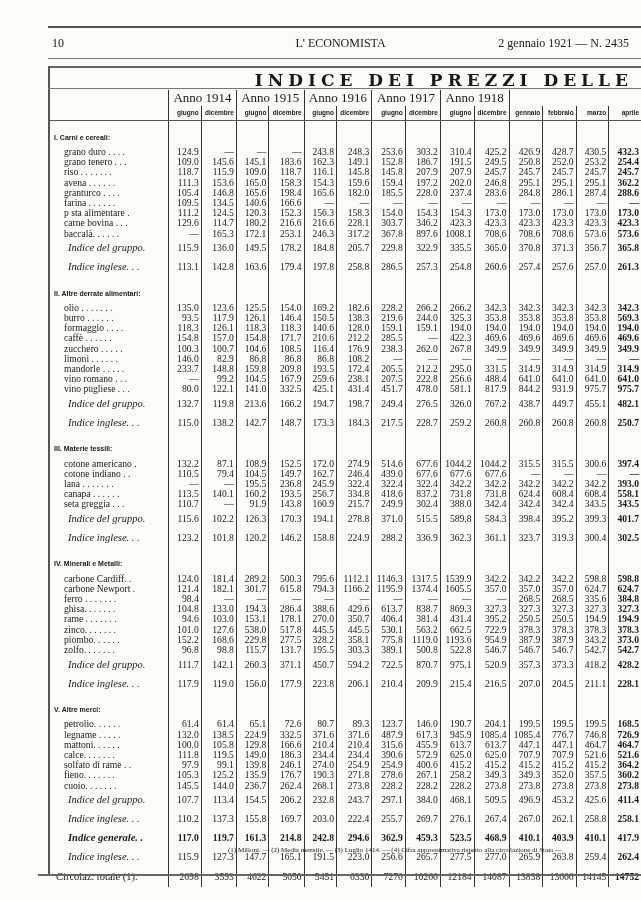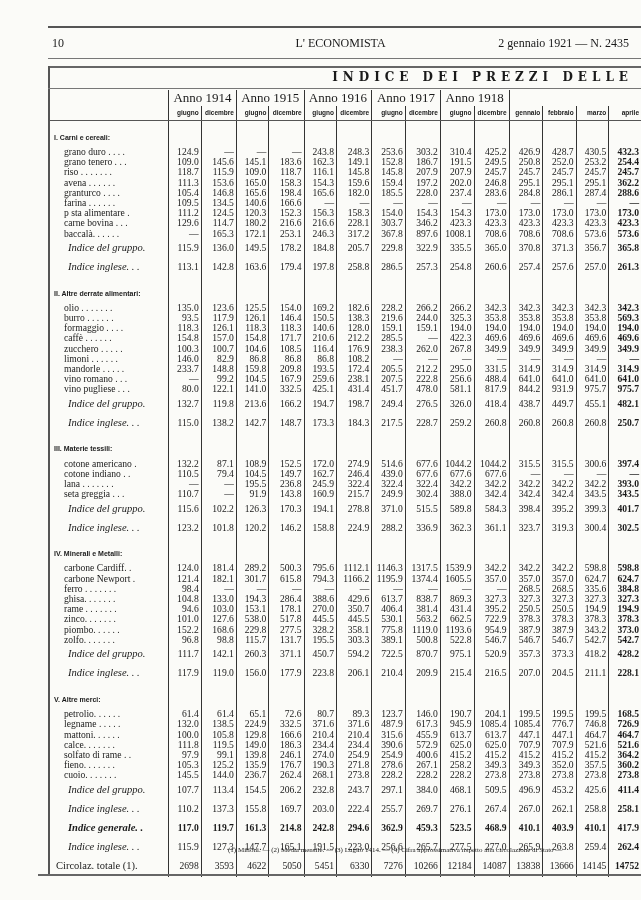--- a/index.html
+++ b/index.html
@@ -4,21 +4,21 @@
 <style>
   html,body{margin:0;padding:0;background:#fbfbf8;}
   body{width:641px;height:900px;position:relative;overflow:hidden;font-family:"DejaVu Serif","Liberation Serif",serif;color:#1a1a1a;}
   .page{position:absolute;left:48px;top:26px;width:593px;height:850px;}
   .topline{position:absolute;left:0;right:0;top:0;border-top:2px solid #555;}
   .header{position:absolute;left:4px;right:12px;top:8px;height:18px;font-family:"Liberation Serif",serif;font-size:12px;display:flex;justify-content:space-between;align-items:center;}
   .header .title{position:absolute;left:0;right:0;text-align:center;}
   .hdr-rule{position:absolute;left:0;right:0;top:32px;border-top:1px solid #777;}
   .hdr-rule2{position:absolute;left:0;right:0;top:40px;border-top:2px solid #666;}
   .frame{position:absolute;left:0;top:40px;width:590px;height:808px;border-left:2px solid #555;}
-  .maintitle{position:absolute;right:8px;top:44px;font-family:"DejaVu Serif",serif;font-weight:bold;font-size:12px;letter-spacing:5px;}
+  .maintitle{position:absolute;right:8px;top:44px;font-family:"DejaVu Serif",serif;font-weight:bold;font-size:17px;letter-spacing:5px;}
   .title-rule{position:absolute;left:0;right:0;top:62px;border-top:1px solid #777;}
   table{position:absolute;left:2px;top:64px;border-collapse:collapse;font-family:"Liberation Serif",serif;font-size:9.6px;line-height:10.2px;}
   td,th{padding:0 2px;white-space:nowrap;}
   th{font-weight:normal;}
   .yr th{font-size:13px;height:16px;}
   .mo th{font-family:"Liberation Sans",sans-serif;font-size:6.5px;height:14px;border-bottom:1px solid #555;font-weight:bold;}
   .vl{border-left:1px solid #333;}
   .lbl{width:118px;text-align:left;padding-left:14px;}
   .num{text-align:right;width:31px;}
   .bold{font-weight:bold;}
@@ -454,21 +454,21 @@
           <td class="lbl">Indice del gruppo.</td>
           <td class="vl num">132.7</td>
           <td class="vl num">119.8</td>
           <td class="vl num">213.6</td>
           <td class="vl num">166.2</td>
           <td class="vl num">194.7</td>
           <td class="vl num">198.7</td>
           <td class="vl num">249.4</td>
           <td class="vl num">276.5</td>
           <td class="vl num">326.0</td>
-          <td class="vl num">418.4</td>
+          <td class="vl num">767.2</td>
           <td class="vl num">438.7</td>
           <td class="vl num">449.7</td>
           <td class="vl num">455.1</td>
           <td class="vl num bold">482.1</td>
         </tr>
         <tr class="ital">
           <td class="lbl">Indice inglese. . .</td>
           <td class="vl num">115.0</td>
           <td class="vl num">138.2</td>
           <td class="vl num">142.7</td>
@@ -546,20 +546,37 @@
           <td class="vl num">322.4</td>
           <td class="vl num">322.4</td>
           <td class="vl num">342.2</td>
           <td class="vl num">342.2</td>
           <td class="vl num">342.2</td>
           <td class="vl num">342.2</td>
           <td class="vl num">342.2</td>
           <td class="vl num bold">393.0</td>
         </tr>
         <tr>
+          <td class="lbl">canapa . . . . . .</td>
+          <td class="vl num">113.5</td>
+          <td class="vl num">140.1</td>
+          <td class="vl num">160.2</td>
+          <td class="vl num">193.5</td>
+          <td class="vl num">256.7</td>
+          <td class="vl num">334.8</td>
+          <td class="vl num">418.6</td>
+          <td class="vl num">837.2</td>
+          <td class="vl num">731.8</td>
+          <td class="vl num">731.8</td>
+          <td class="vl num">624.4</td>
+          <td class="vl num">608.4</td>
+          <td class="vl num">608.4</td>
+          <td class="vl num bold">558.1</td>
+        </tr>
+        <tr>
           <td class="lbl">seta greggia . . .</td>
           <td class="vl num">110.7</td>
           <td class="vl num">—</td>
           <td class="vl num">91.9</td>
           <td class="vl num">143.8</td>
           <td class="vl num">160.9</td>
           <td class="vl num">215.7</td>
           <td class="vl num">249.9</td>
           <td class="vl num">302.4</td>
           <td class="vl num">388.0</td>

